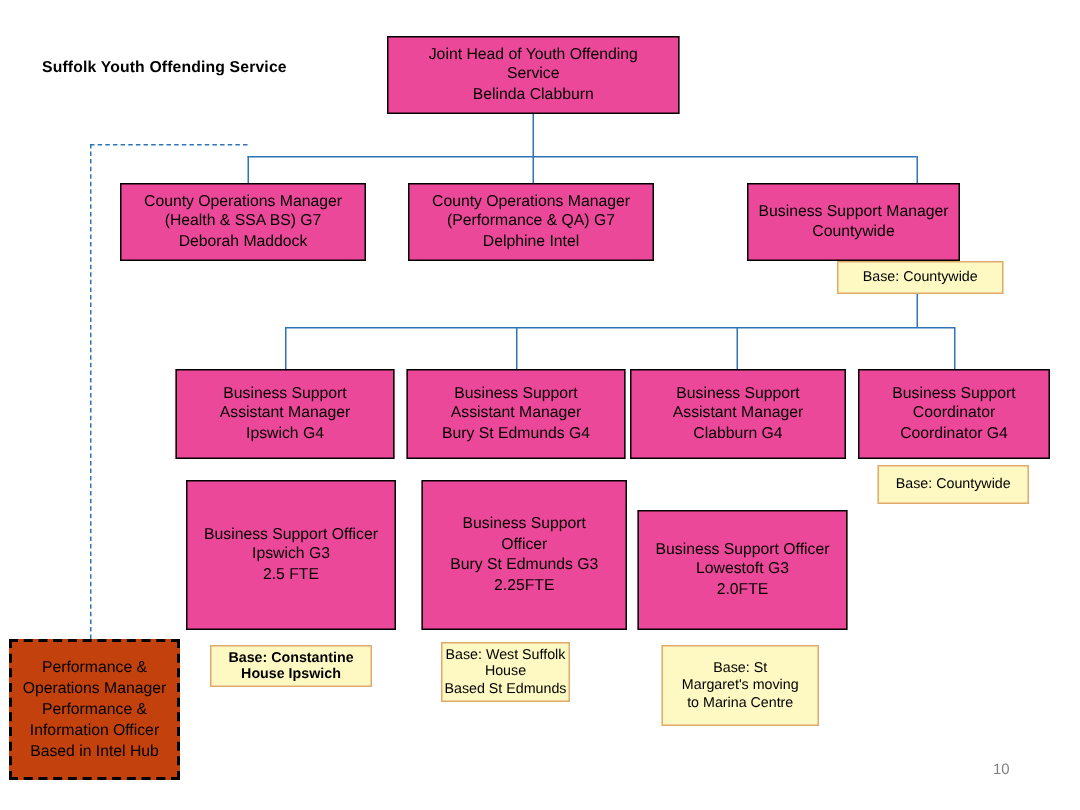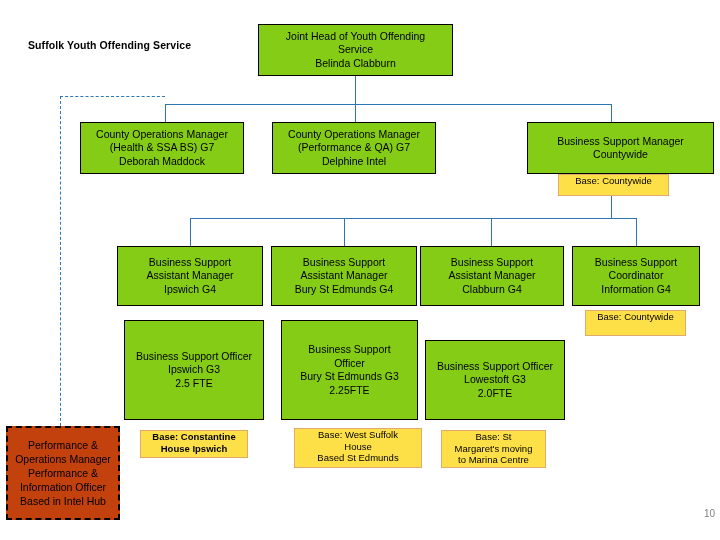--- a/index.html
+++ b/index.html
@@ -15,42 +15,42 @@
   .title{
     position:absolute;
     font-size:10.5px;
     font-weight:bold;
     color:#000;
     letter-spacing:0.1px;
     margin-top:31px;
   }
   .node{
     position:absolute;
-    background:#84cc16;
+    background:#ec4899;
     border:1.6px solid #000000;
     box-sizing:border-box;
     display:flex;
     flex-direction:column;
     align-items:center;
     justify-content:center;
     text-align:center;
     font-size:10.5px;
     line-height:13.5px;
     padding:2px 3px;
   }
   .node .ln{display:block;white-space:nowrap;}
   .base{
     position:absolute;
-    background:#fde047;
+    background:#fef9c3;
     border:1px solid #e0a96d;
     box-sizing:border-box;
     display:flex;
     flex-direction:column;
     align-items:center;
-    justify-content:flex-start;
+    justify-content:center;
     text-align:center;
     font-size:9.5px;
     line-height:11.5px;
     color:#000;
   }
   .dashed{
     position:absolute;
     background:#c2410c;
     border:2px dashed #000000;
     box-sizing:border-box;
@@ -71,21 +71,20 @@
   }
   .dash-h{
     position:absolute;
     height:0;
     border-top:1px dashed #2e75b6;
   }
   .pagenum{
     position:absolute;
     font-size:10px;
     color:#808080;
-    margin-left:42px;
   }
 </style>
 </head>
 <body>
 
 <div id="canvas">
 
   <div class="title" style="left:28px;top:8px;">Suffolk Youth Offending Service</div>
 
   <div class="ln-v" style="left:355px;top:76px;height:28px;"></div>
@@ -115,21 +114,21 @@
     <span class="ln">(Health &amp; SSA BS) G7</span>
     <span class="ln">Deborah Maddock</span>
   </div>
 
   <div class="node" style="left:272px;top:122px;width:164px;height:52px;">
     <span class="ln">County Operations Manager</span>
     <span class="ln">(Performance &amp; QA) G7</span>
     <span class="ln">Delphine Intel</span>
   </div>
 
-  <div class="node" style="left:527px;top:122px;width:187px;height:52px;">
+  <div class="node" style="left:498px;top:122px;width:142px;height:52px;">
     <span class="ln">Business Support Manager</span>
     <span class="ln">Countywide</span>
   </div>
 
   <div class="base" style="left:558px;top:174px;width:111px;height:22px;">
     <span class="ln">Base: Countywide</span>
   </div>
 
   <div class="node" style="left:117px;top:246px;width:146px;height:60px;">
     <span class="ln">Business Support</span>
@@ -145,21 +144,21 @@
 
   <div class="node" style="left:420px;top:246px;width:144px;height:60px;">
     <span class="ln">Business Support</span>
     <span class="ln">Assistant Manager</span>
     <span class="ln">Clabburn G4</span>
   </div>
 
   <div class="node" style="left:572px;top:246px;width:128px;height:60px;">
     <span class="ln">Business Support</span>
     <span class="ln">Coordinator</span>
-    <span class="ln">Information G4</span>
+    <span class="ln">Coordinator G4</span>
   </div>
 
   <div class="base" style="left:585px;top:310px;width:101px;height:26px;">
     <span class="ln">Base: Countywide</span>
   </div>
 
   <div class="node" style="left:124px;top:320px;width:140px;height:100px;">
     <span class="ln">Business Support Officer</span>
     <span class="ln">Ipswich G3</span>
     <span class="ln">2.5 FTE</span>
@@ -176,27 +175,27 @@
     <span class="ln">Business Support Officer</span>
     <span class="ln">Lowestoft G3</span>
     <span class="ln">2.0FTE</span>
   </div>
 
   <div class="base" style="left:140px;top:430px;width:108px;height:28px;font-weight:bold;">
     <span class="ln">Base: Constantine</span>
     <span class="ln">House  Ipswich</span>
   </div>
 
-  <div class="base" style="left:294px;top:428px;width:128px;height:40px;">
+  <div class="base" style="left:294px;top:428px;width:86px;height:40px;">
     <span class="ln">Base: West Suffolk</span>
     <span class="ln">House</span>
     <span class="ln">Based St Edmunds</span>
   </div>
 
-  <div class="base" style="left:441px;top:430px;width:105px;height:38px;">
+  <div class="base" style="left:441px;top:430px;width:105px;height:54px;">
     <span class="ln">Base: St</span>
     <span class="ln">Margaret's moving</span>
     <span class="ln">to Marina Centre</span>
   </div>
 
   <div class="dashed" style="left:6px;top:426px;width:114px;height:94px;">
     <span class="ln">Performance &amp;</span>
     <span class="ln">Operations Manager</span>
     <span class="ln">Performance &amp;</span>
     <span class="ln">Information Officer</span>

